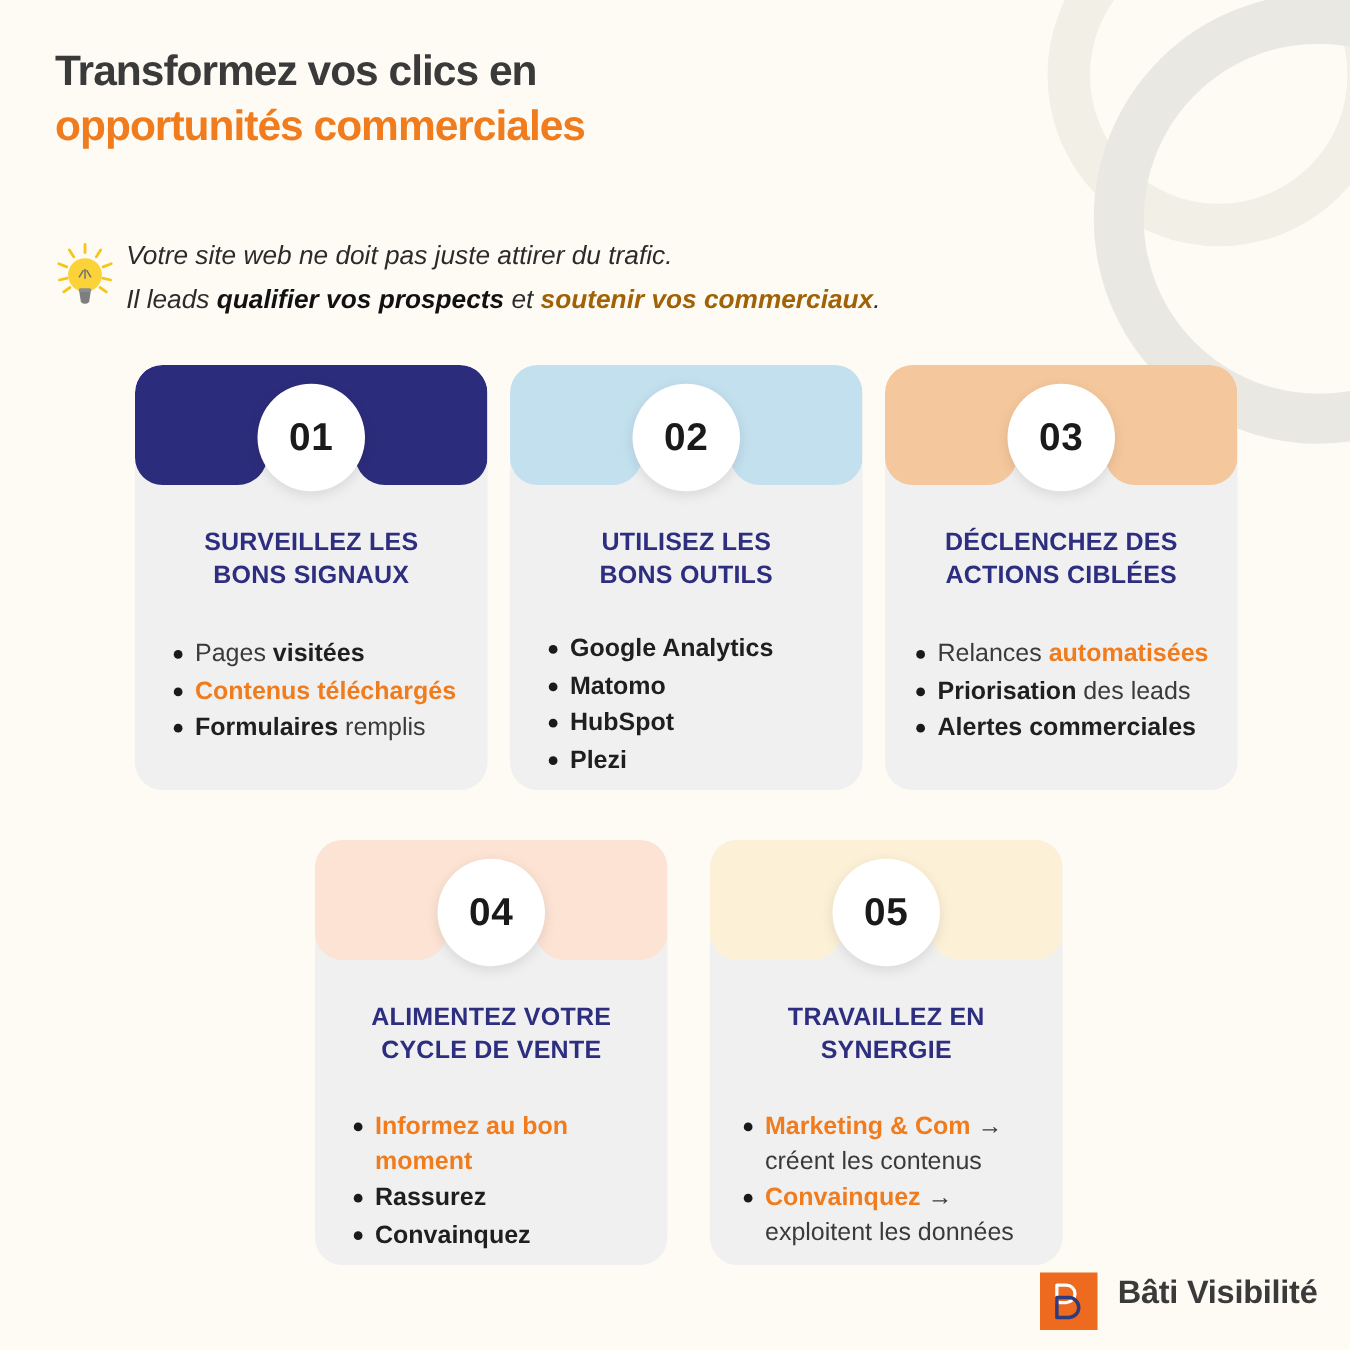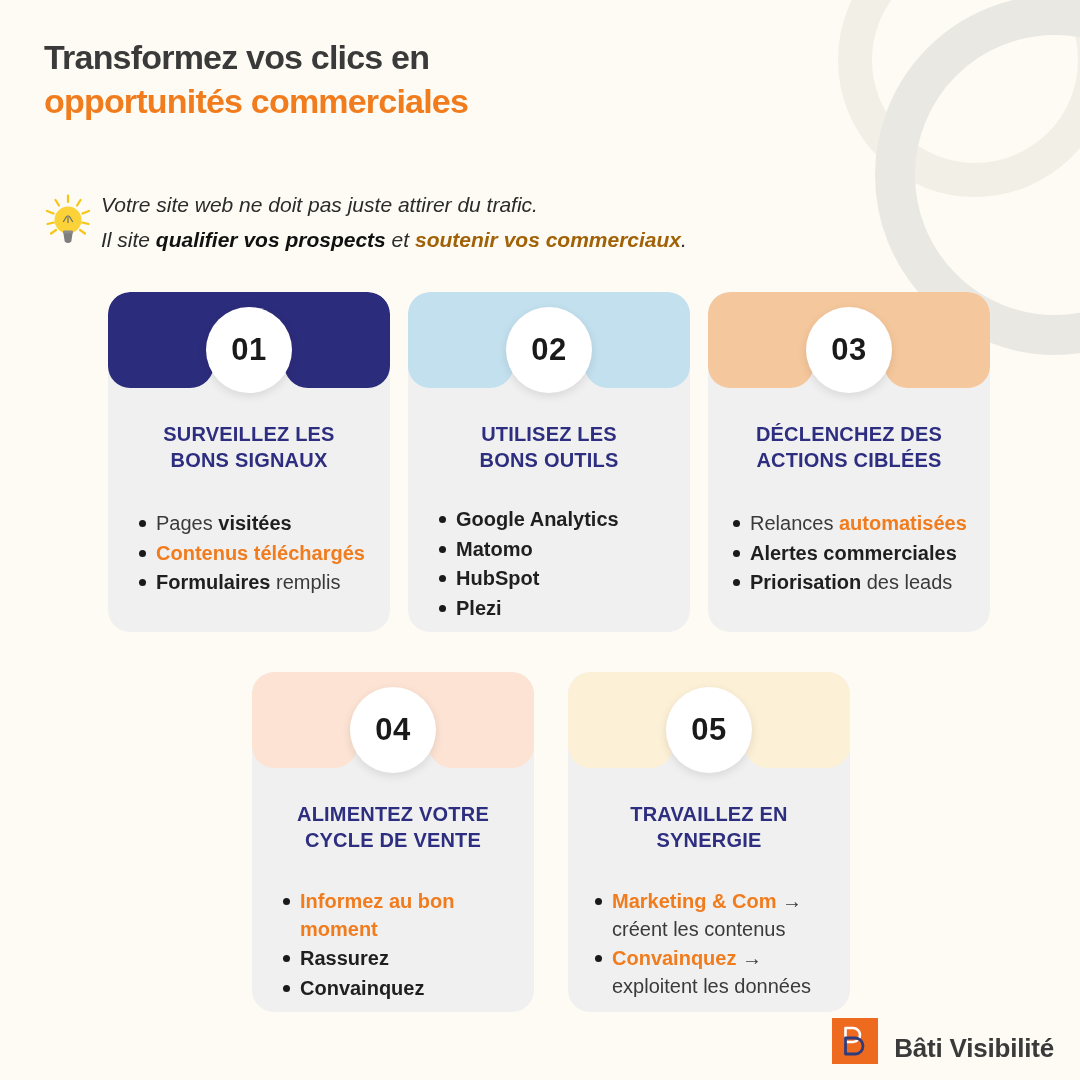--- a/index.html
+++ b/index.html
@@ -163,21 +163,21 @@
   #card-3 .card-list { left: 20px; }
   #card-4 .card-list { top: 216px; }
   #card-5 .card-list { top: 216px; left: 22px; }
 
   
   .logo-wrap {
     position: absolute;
     right: 26px;
     bottom: 16px;
     display: flex;
-    align-items: flex-end;
+    align-items: flex-start;
     gap: 16px;
   }
   .logo-mark {
     width: 46px;
     height: 46px;
     background: #EE6A1E;
     display: flex;
     align-items: center;
     justify-content: center;
   }
@@ -219,21 +219,21 @@
         </g>
         <circle cx="23" cy="26" r="13.5" fill="#FBD338"></circle>
         <path d="M18.5 27.5 L21.5 22.5 M23 28.5 L23 21.5 M27.5 27.5 L24.5 22.5" stroke="#6E6E6E" stroke-width="1.2" fill="none" stroke-linecap="round"></path>
         <path d="M18.3 38.5 L27.7 38.5 L26.3 47.5 Q23 50.5 19.7 47.5 Z" fill="#7E7E7E"></path>
         <rect x="18" y="36.5" width="10" height="3" rx="1.3" fill="#8C8C8C"></rect>
       </svg>
     </span>
     <div class="subtitle-lines">
       <div class="sub-line">Votre site web ne doit pas juste attirer du trafic.</div>
       <div class="sub-line">
-        <span>Il site </span><b>qualifier vos prospects</b><span> et </span><span class="navy">soutenir vos commerciaux</span><span>.</span>
+        <span>Il leads </span><b>qualifier vos prospects</b><span> et </span><span class="navy">soutenir vos commerciaux</span><span>.</span>
       </div>
     </div>
   </div>
 
   <div class="card" id="card-1" style="left:108px; top:292px;">
     <div class="header-band">
       <svg width="282" height="96" viewBox="0 0 282 96" xmlns="http://www.w3.org/2000/svg">
         <path id="band-1" d="M22,0 H260 A22,22 0 0 1 282,22 V74 A22,22 0 0 1 260,96 H200 A24,24 0 0 1 176,72 A35,35 0 0 0 106,72 A24,24 0 0 1 82,96 H22 A22,22 0 0 1 0,74 V22 A22,22 0 0 1 22,0 Z" fill="#2C2C7C"></path>
       </svg>
     </div>
@@ -274,22 +274,22 @@
         <path id="band-3" d="M22,0 H260 A22,22 0 0 1 282,22 V74 A22,22 0 0 1 260,96 H200 A24,24 0 0 1 176,72 A35,35 0 0 0 106,72 A24,24 0 0 1 82,96 H22 A22,22 0 0 1 0,74 V22 A22,22 0 0 1 22,0 Z" fill="#F5C79C"></path>
       </svg>
     </div>
     <div class="badge">03</div>
     <div class="card-title">
       <span>DÉCLENCHEZ DES</span><br>
       <span>ACTIONS CIBLÉES</span>
     </div>
     <ul class="card-list">
       <li><span class="plain">Relances </span><span class="orange">automatisées</span></li>
+      <li><b>Priorisation</b><span class="plain"> des leads</span></li>
       <li><b>Alertes commerciales</b></li>
-      <li><b>Priorisation</b><span class="plain"> des leads</span></li>
     </ul>
   </div>
 
   <div class="card" id="card-4" style="left:252px; top:672px;">
     <div class="header-band">
       <svg width="282" height="96" viewBox="0 0 282 96" xmlns="http://www.w3.org/2000/svg">
         <path id="band-4" d="M22,0 H260 A22,22 0 0 1 282,22 V74 A22,22 0 0 1 260,96 H200 A24,24 0 0 1 176,72 A35,35 0 0 0 106,72 A24,24 0 0 1 82,96 H22 A22,22 0 0 1 0,74 V22 A22,22 0 0 1 22,0 Z" fill="#FCE3D3"></path>
       </svg>
     </div>
     <div class="badge">04</div>

